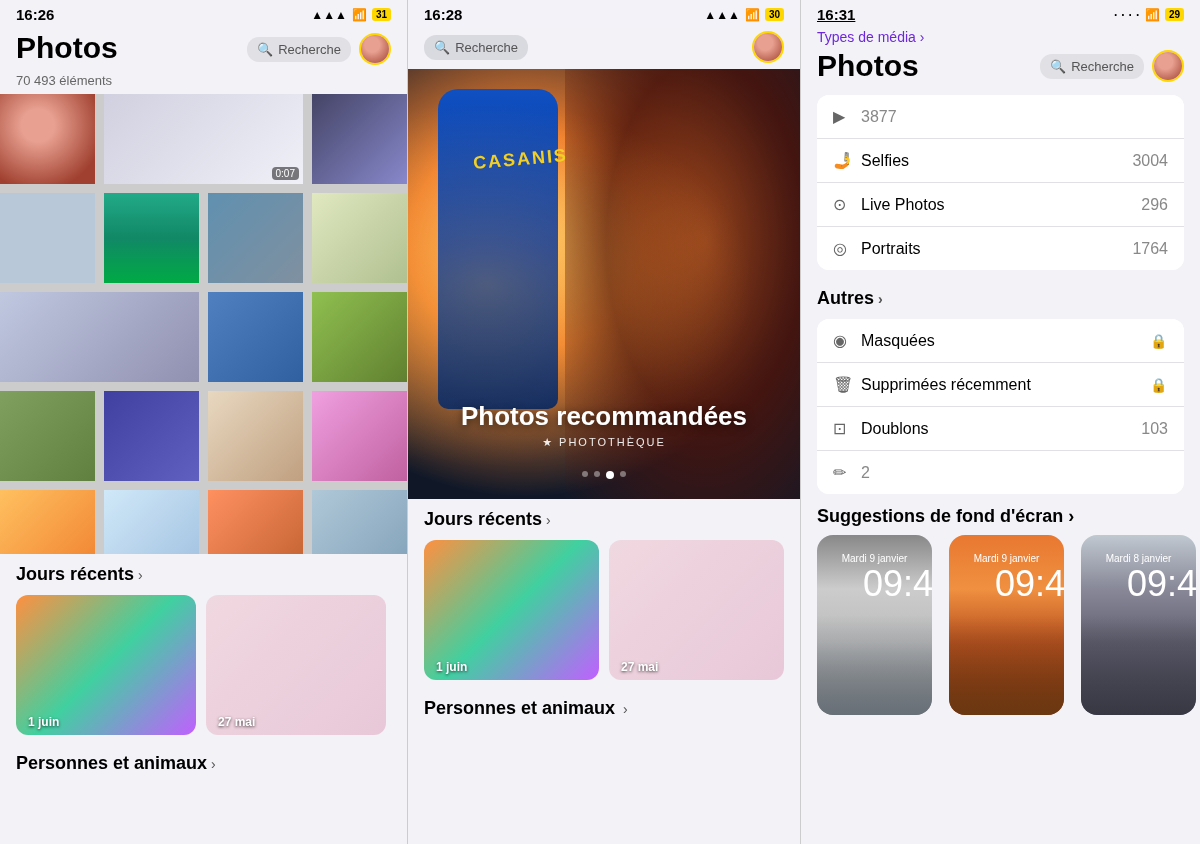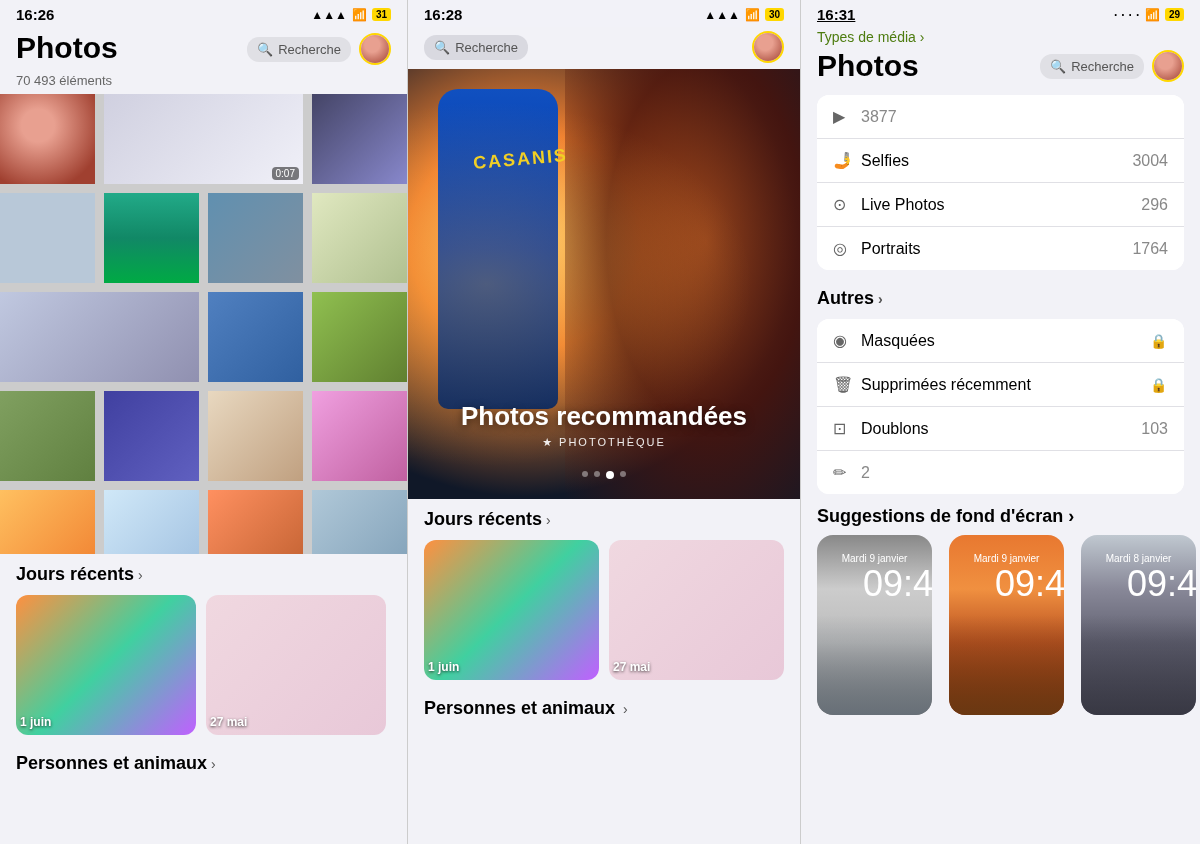--- a/index.html
+++ b/index.html
@@ -162,21 +162,21 @@
     }
     .day-card-1 {
       background: linear-gradient(135deg, #ff9040, #40d0a0, #c060ff);
     }
     .day-card-2 {
       background: linear-gradient(135deg, #f0d8e0, #e8c8d8);
     }
     .day-card-label {
       position: absolute;
       bottom: 6px;
-      left: 4px;
+      left: 12px;
       color: #fff;
       font-size: 12px;
       font-weight: 600;
       text-shadow: 0 1px 3px rgba(0,0,0,0.7);
     }
 
     .panel-1 .persons-section {
       padding: 8px 16px 0;
       background: #f2f2f7;
     }
@@ -312,21 +312,21 @@
       justify-content: space-between;
       align-items: center;
       padding: 6px 16px 4px;
       font-size: 13px;
       font-weight: 600;
     }
     .panel-3 .status-bar .time { font-size: 15px; font-weight: 700; text-decoration: underline; }
     .panel-3 .breadcrumb {
       padding: 2px 16px;
       font-size: 14px;
-      color: #4d7c0f;
+      color: #6d28d9;
       display: flex;
       align-items: center;
       gap: 4px;
     }
     .panel-3 .header {
       padding: 2px 16px 6px;
       display: flex;
       justify-content: space-between;
       align-items: center;
     }

